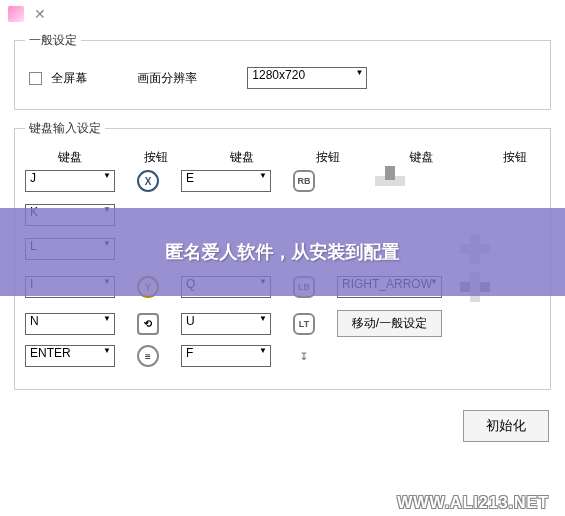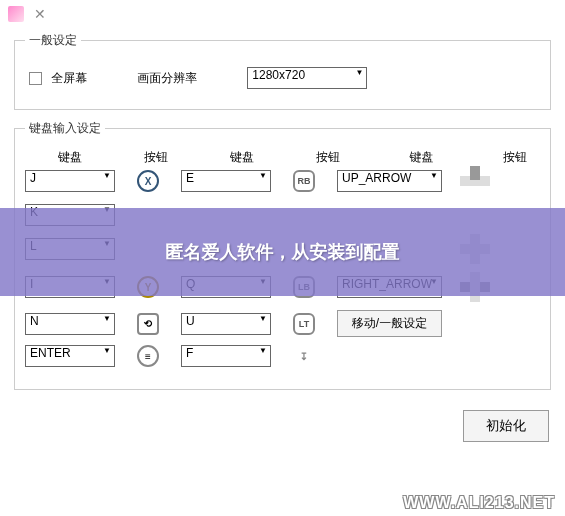--- a/index.html
+++ b/index.html
@@ -29,21 +29,21 @@
 .dpad span { position: absolute; background: #ddd; }
 .dpad .h { left: 0; right: 0; top: 10px; height: 10px; }
 .dpad .v { top: 0; bottom: 0; left: 10px; width: 10px; }
 .dpad.up .v { background: #999; top: 0; height: 14px; }
 .dpad.right .h { background: #999; }
 .btn-flat { border: 1px solid #999; background: #f4f4f4; padding: 4px 0; text-align: center; cursor: pointer; }
 .btn-move { width: 100%; }
 .bottom { text-align: right; padding: 6px 16px; }
 .btn-init { border: 1px solid #999; background: #f4f4f4; padding: 6px 22px; cursor: pointer; }
 .overlay { position: absolute; left: 0; right: 0; top: 208px; height: 88px; background: rgba(130,120,200,0.82); display: flex; flex-direction: column; align-items: center; justify-content: center; color: #fff; font-size: 18px; font-weight: bold; text-shadow: 1px 1px 2px rgba(0,0,0,.3); }
-.watermark { position: absolute; right: 10px; bottom: 4px; font-size: 16px; font-weight: bold; color: #fff; text-shadow: -1px -1px 0 #888,1px -1px 0 #888,-1px 1px 0 #888,1px 1px 0 #888; letter-spacing: 1px; }
+.watermark { position: absolute; right: 16px; bottom: 4px; font-size: 16px; font-weight: bold; color: #fff; text-shadow: -1px -1px 0 #888,1px -1px 0 #888,-1px 1px 0 #888,1px 1px 0 #888; letter-spacing: 1px; }
 </style>
 </head>
 <body>
 
 <div class="titlebar">
   <div class="app-icon"></div>
   <div class="close-x">✕</div>
 </div>
 
 <div class="content">
@@ -74,23 +74,20 @@
 
     <div class="kb-row">
       <div class="sel full">
           <span>J</span>
         </div>
       <div class="btn-icon x">X</div>
       <div class="sel full">
           <span>E</span>
         </div>
       <div class="btn-icon rb">RB</div>
-      <div class="sel full">
-          <span>UP_ARROW</span>
-        </div>
       <div class="dpad up">
           <span class="h"></span>
           <span class="v"></span>
         </div>
     </div>
 
     <div class="kb-row">
       <div class="sel full">
           <span>K</span>
         </div>

